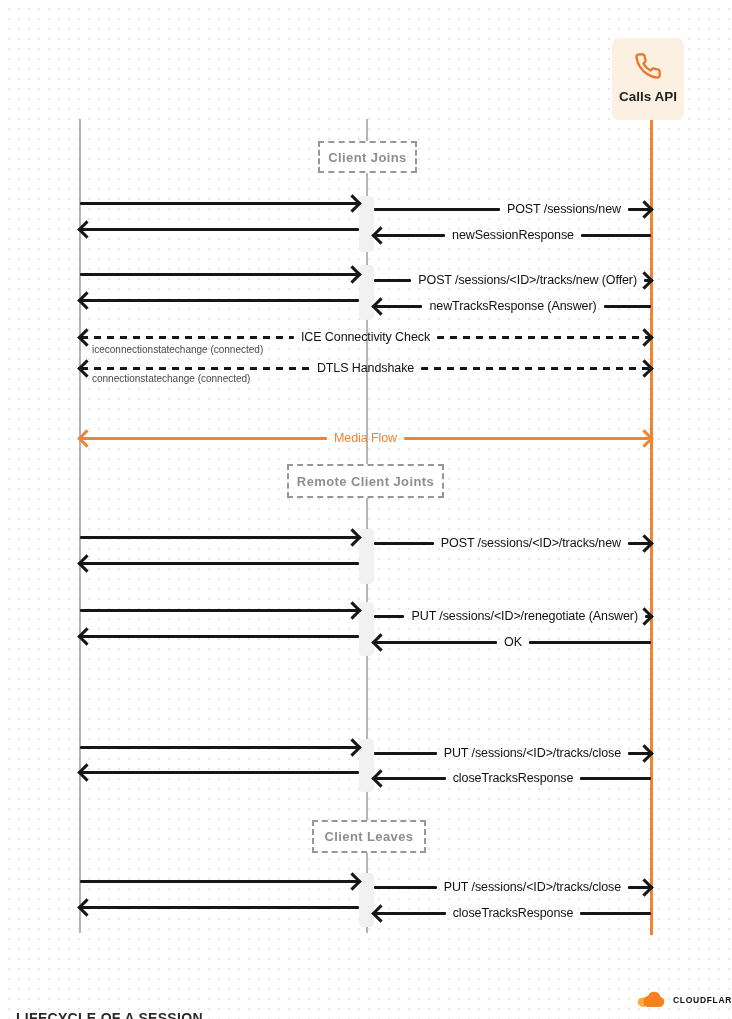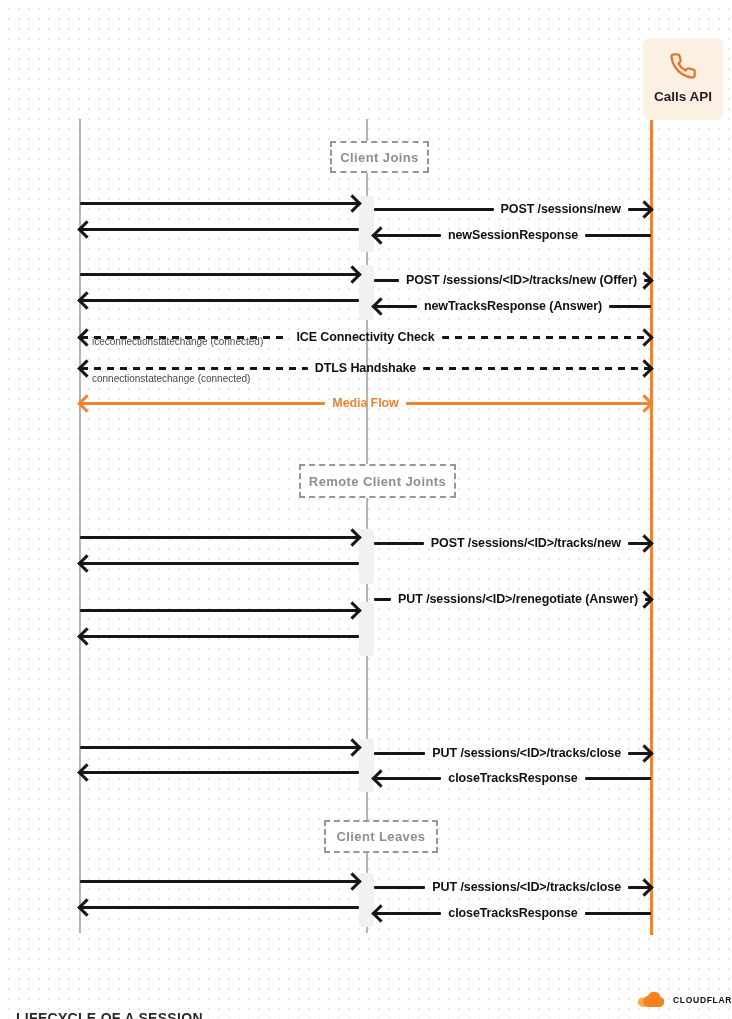--- a/index.html
+++ b/index.html
@@ -24,30 +24,30 @@
   
   .bar{position:absolute;left:359px;width:15px;border-radius:4px;background:#F1F1F2}
   
   .msg{position:absolute;display:flex;align-items:center;height:14px}
   .ln{flex:1 1 auto;height:3px;background:#161616;border-radius:1px}
   .ln.short{flex:0 0 22px}
   .ln.dash{background:repeating-linear-gradient(90deg,#161616 0 7px,transparent 7px 13px)}
   .hd{flex:0 0 auto;width:10px;height:10px;border-top:3px solid #161616;border-right:3px solid #161616}
   .hd.r{transform:rotate(45deg);margin-left:-12px}
   .hd.l{transform:rotate(-135deg);margin-right:-12px}
-  .mlabel{flex:0 0 auto;font-weight:700;font-size:12.5px;letter-spacing:-.1px;color:#111;padding:0 7px;white-space:nowrap}
+  .mlabel{flex:0 0 auto;font-weight:400;font-size:12.5px;letter-spacing:-.1px;color:#111;padding:0 7px;white-space:nowrap}
   .orange .ln{background:#EE8434}
   .orange .hd{border-color:#EE8434}
   .orange .mlabel{color:#EE8434}
   .sub{position:absolute;font-size:10px;color:#4A4A4A;white-space:nowrap}
   
   .phase{
     position:absolute;background:#fff;border:2px dashed #979797;
     display:flex;align-items:center;justify-content:center;
-    font-size:13px;font-weight:600;letter-spacing:.4px;color:#8E8E8E;white-space:nowrap;margin-left:12px;
+    font-size:13px;font-weight:600;letter-spacing:.4px;color:#8E8E8E;white-space:nowrap;
   }
   
   .title{position:absolute;left:16px;top:1010px;font-size:14px;font-weight:700;letter-spacing:.3px;color:#2B2B2B}
   .logo{position:absolute;left:637px;top:991px;display:flex;align-items:center;gap:4px}
   .logo .word{font-size:8.5px;font-weight:800;letter-spacing:.7px;color:#101010}
 </style>
 </head>
 <body>
 
 <div class="stage">
@@ -56,21 +56,21 @@
   <div class="life" style="left:366px"></div>
   <div class="life orange" style="left:650px;height:816px"></div>
 
   <div class="bar" style="top:196px;height:56px"></div>
   <div class="bar" style="top:265px;height:55px"></div>
   <div class="bar" style="top:529px;height:55px"></div>
   <div class="bar" style="top:602px;height:54px"></div>
   <div class="bar" style="top:739px;height:53px"></div>
   <div class="bar" style="top:873px;height:54px"></div>
 
-  <div class="actor calls" style="left:643px;top:38px;width:80px;height:82px">
+  <div class="actor calls" style="left:612px;top:38px;width:72px;height:82px">
     <svg width="28" height="28" viewBox="0 0 24 24" fill="none" stroke="#E8772B" stroke-width="2" stroke-linecap="round" stroke-linejoin="round">
       <path d="M22 16.92v3a2 2 0 0 1-2.18 2 19.79 19.79 0 0 1-8.63-3.07 19.5 19.5 0 0 1-6-6 19.79 19.79 0 0 1-3.07-8.67A2 2 0 0 1 4.11 2h3a2 2 0 0 1 2 1.72 12.84 12.84 0 0 0 .7 2.81 2 2 0 0 1-.45 2.11L8.09 9.91a16 16 0 0 0 6 6l1.27-1.27a2 2 0 0 1 2.11-.45 12.84 12.84 0 0 0 2.81.7A2 2 0 0 1 22 16.92z"></path>
     </svg>
     <span class="alabel">Calls API</span>
   </div>
 
   <div class="phase" style="left:318px;top:141px;width:95px;height:28px">
     <span>Client Joins</span>
   </div>
 
@@ -118,32 +118,32 @@
       <i class="ln"></i>
   </div>
 
   <div class="msg" style="left:80px;top:330px;width:571px">
     <i class="hd l"></i>
       <i class="ln dash"></i>
     <span class="mlabel">ICE Connectivity Check</span>
     <i class="ln dash"></i>
       <i class="hd r"></i>
   </div>
-  <div class="sub" style="left:92px;top:336px">iceconnectionstatechange (connected)</div>
+  <div class="sub" style="left:92px;top:344px">iceconnectionstatechange (connected)</div>
 
   <div class="msg" style="left:80px;top:361px;width:571px">
     <i class="hd l"></i>
       <i class="ln dash"></i>
     <span class="mlabel">DTLS Handshake</span>
     <i class="ln dash"></i>
       <i class="hd r"></i>
   </div>
   <div class="sub" style="left:92px;top:373px">connectionstatechange (connected)</div>
 
-  <div class="msg orange" style="left:80px;top:396px;width:571px">
+  <div class="msg orange" style="left:80px;top:431px;width:571px">
     <i class="hd l"></i>
       <i class="ln"></i>
     <span class="mlabel">Media Flow</span>
     <i class="ln"></i>
       <i class="hd r"></i>
   </div>
 
   <div class="phase" style="left:287px;top:464px;width:153px;height:30px">
     <span>Remote Client Joints</span>
   </div>
@@ -161,27 +161,33 @@
 
   <div class="msg" style="left:80px;top:556px;width:279px">
     <i class="hd l"></i>
       <i class="ln"></i>
   </div>
 
   <div class="msg" style="left:80px;top:603px;width:279px">
     <i class="ln"></i>
       <i class="hd r"></i>
   </div>
-  <div class="msg" style="left:374px;top:592px;width:277px">
+  <div class="msg" style="left:374px;top:609px;width:277px">
     <i class="ln"></i>
     <span class="mlabel">PUT /sessions/&lt;ID&gt;/renegotiate (Answer)</span>
     <i class="ln short" style="flex-basis:5px"></i>
       <i class="hd r"></i>
   </div>
 
+  <div class="msg" style="left:374px;top:635px;width:277px">
+    <i class="hd l"></i>
+      <i class="ln"></i>
+    <span class="mlabel">OK</span>
+    <i class="ln"></i>
+  </div>
   <div class="msg" style="left:80px;top:629px;width:279px">
     <i class="hd l"></i>
       <i class="ln"></i>
   </div>
 
 
   <div class="msg" style="left:80px;top:740px;width:279px">
     <i class="ln"></i>
       <i class="hd r"></i>
   </div>

